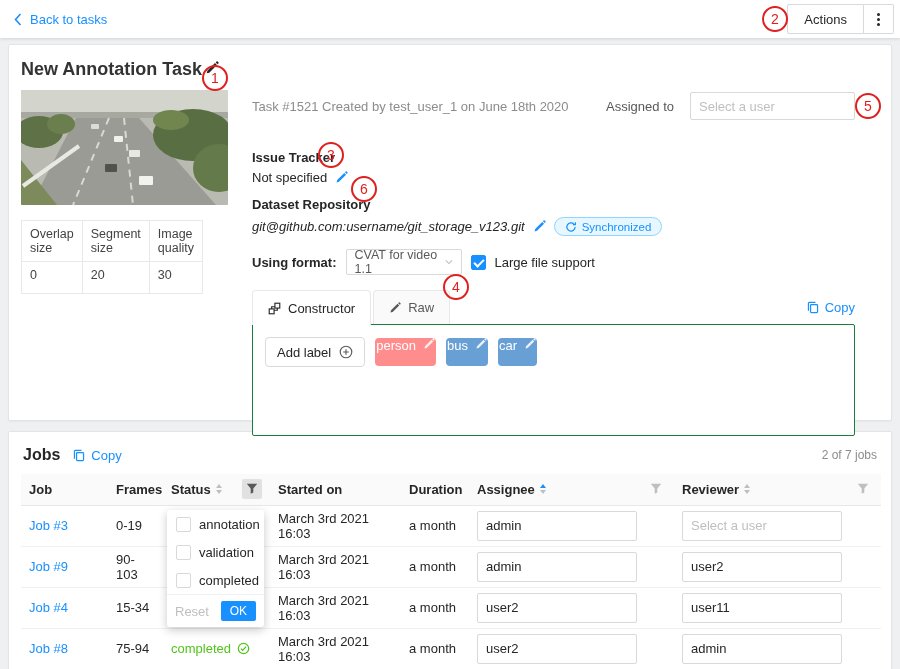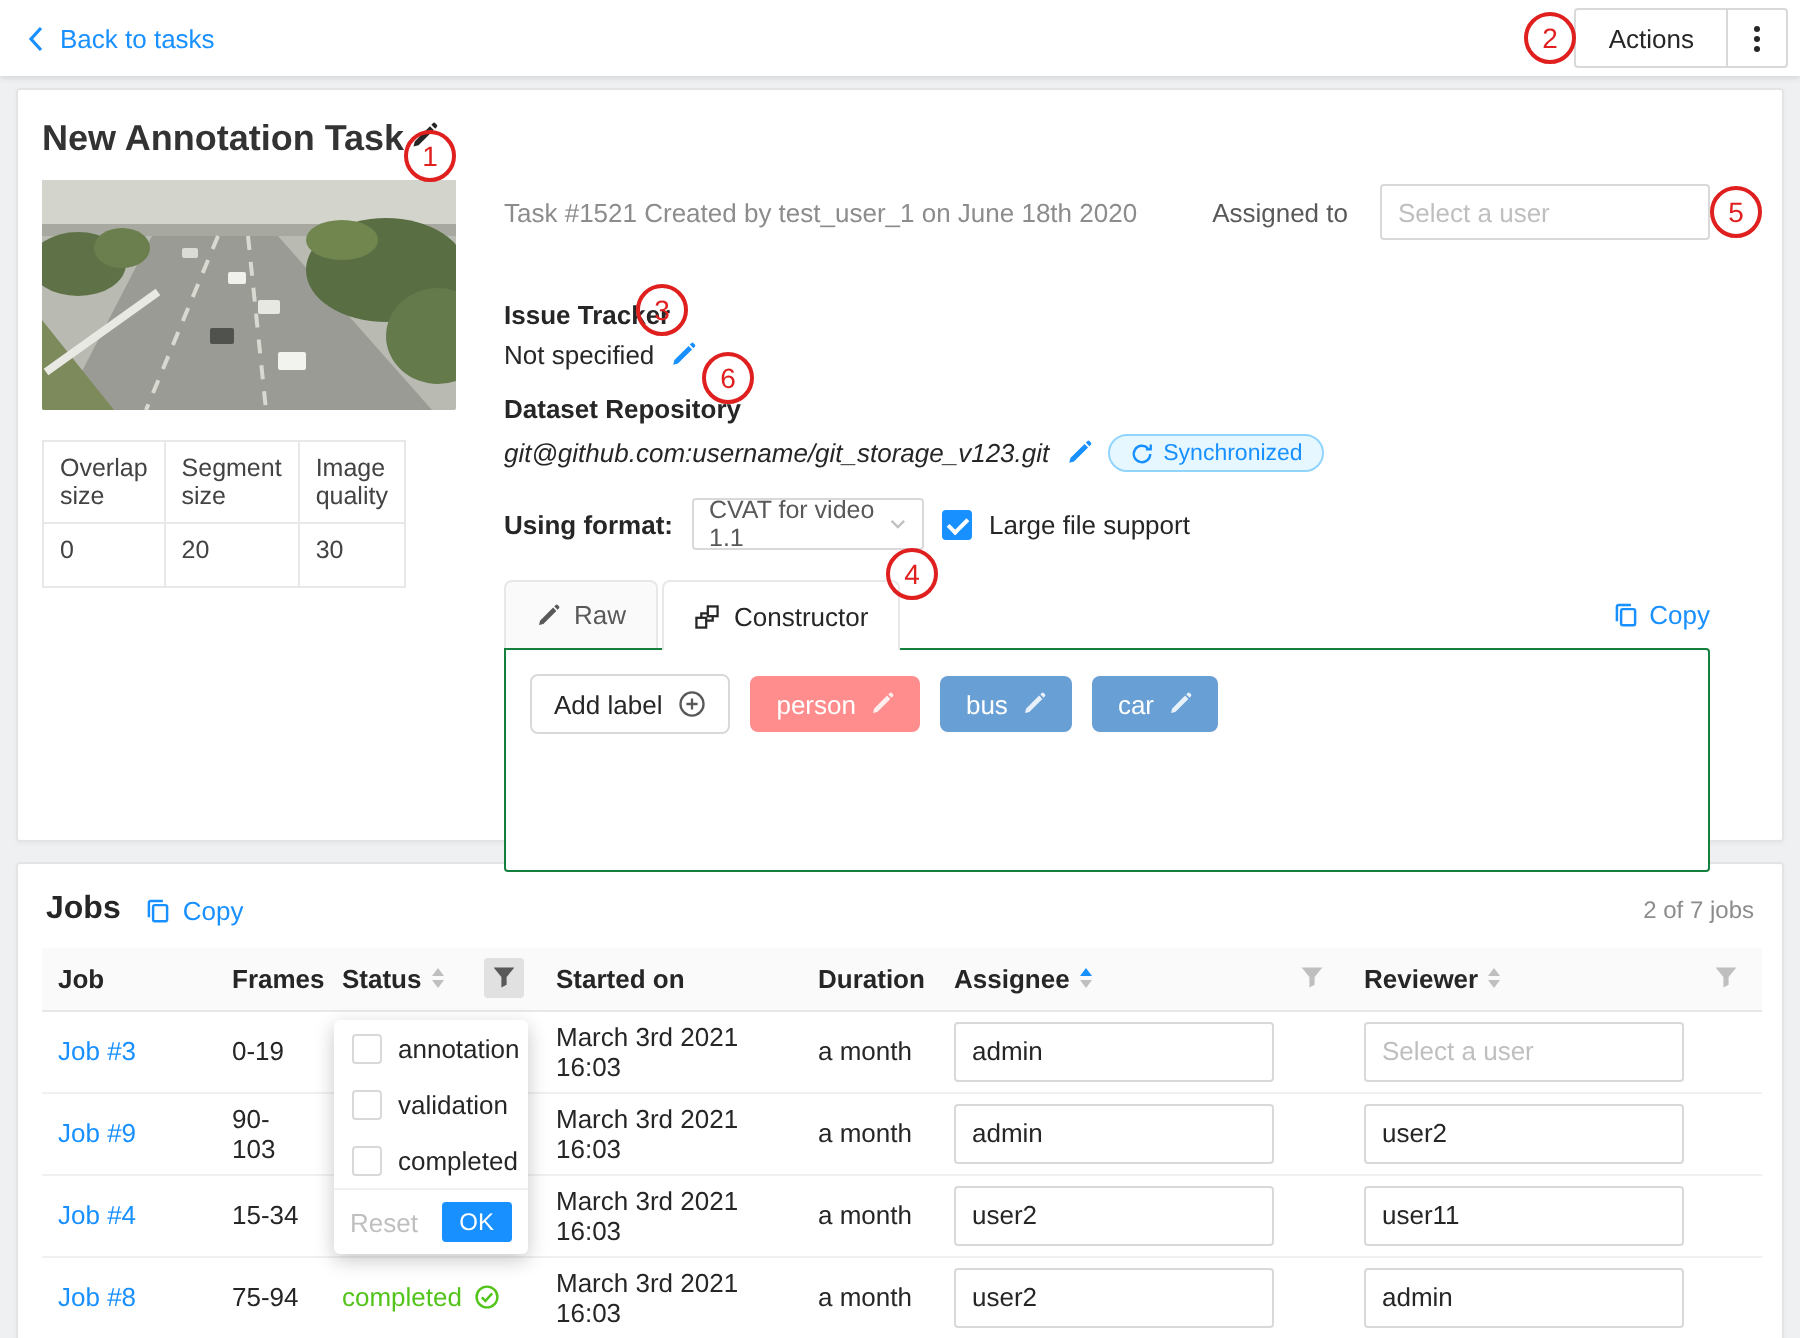--- a/index.html
+++ b/index.html
@@ -60,21 +60,21 @@
   .tabs-row{display:flex;align-items:center;}
   .tab{display:flex;align-items:center;gap:7px;height:34px;padding:0 15px;border:1px solid #e8e8e8;
        border-bottom:none;border-radius:4px 4px 0 0;background:#fafafa;color:#595959;margin-right:2px;
        cursor:pointer;position:relative;z-index:2;}
   .tab.active{background:#fff;color:#262626;margin-bottom:-1px;height:35px;}
   .copy-link{margin-left:auto;display:flex;align-items:center;gap:5px;color:#1890ff;cursor:pointer;}
   .tab-panel{border:1px solid #15803d;height:112px;padding:12px;display:flex;align-items:flex-start;
              gap:10px;background:#fff;border-radius:0 2px 2px 2px;}
   .add-label-btn{display:flex;align-items:center;gap:8px;height:30px;padding:0 11px;border:1px solid #d9d9d9;
              border-radius:4px;background:#fff;color:#262626;font-size:13px;cursor:pointer;}
-  .chip{display:flex;align-items:center;gap:7px;height:28px;padding:0 13px;border-radius:4px;color:#fff;
+  .chip{display:flex;align-items:flex-start;gap:7px;height:28px;padding:0 1px;border-radius:4px;color:#fff;
         font-size:13px;margin-top:1px;cursor:pointer;}
   .chip .edit-icon{color:rgba(255,255,255,.85);}
   
   .jobs-header{display:flex;align-items:center;gap:12px;margin:2px 2px 10px;}
   .jobs-title{font-size:16px;font-weight:700;}
   .jobs-count{margin-left:auto;color:#8c8c8c;font-size:12px;}
   .jobs-table{width:100%;border-collapse:collapse;table-layout:fixed;}
   .jobs-table th{background:#fafafa;font-weight:600;font-size:13px;padding:0 8px;height:31px;
                  border-bottom:1px solid #e8e8e8;text-align:left;color:#262626;}
   .jobs-table td{padding:5px 8px;height:40px;border-bottom:1px solid #f0f0f0;font-size:13px;}
@@ -224,33 +224,33 @@
             <span>CVAT for video 1.1</span>
             <svg width="9" height="6" viewBox="0 0 10 6" fill="none" stroke="#bfbfbf" stroke-width="1.4">
                 <polyline points="1,1 5,5 9,1"></polyline>
               </svg>
           </span>
           <span class="checkbox checked"></span>
           <span>Large file support</span>
         </div>
 
         <div class="tabs-row">
-          <div class="tab">
-            <svg width="12" height="12" viewBox="0 0 16 16" fill="currentColor">
-              <path d="M2 14l.7-2.9L11.4 2.4l2.2 2.2L4.9 13.3 2 14zM12.2 1.6l.9-.9a1 1 0 0 1 1.4 0l.8.8a1 1 0 0 1 0 1.4l-.9.9-2.2-2.2z"></path>
-              </svg>
-            <span>Raw</span>
-          </div>
           <div class="tab active">
             <svg width="13" height="13" viewBox="0 0 16 16" fill="none" stroke="currentColor" stroke-width="1.4">
               <rect x="1.5" y="8.5" width="6" height="6"></rect>
                 <rect x="8.5" y="1.5" width="6" height="6"></rect>
               <path d="M4.5 8.5V5.8h4M11.5 7.5v2.7h-4"></path>
               </svg>
             <span>Constructor</span>
+          </div>
+          <div class="tab">
+            <svg width="12" height="12" viewBox="0 0 16 16" fill="currentColor">
+              <path d="M2 14l.7-2.9L11.4 2.4l2.2 2.2L4.9 13.3 2 14zM12.2 1.6l.9-.9a1 1 0 0 1 1.4 0l.8.8a1 1 0 0 1 0 1.4l-.9.9-2.2-2.2z"></path>
+              </svg>
+            <span>Raw</span>
           </div>
           <span class="copy-link">
             <svg width="14" height="14" viewBox="0 0 16 16" fill="none" stroke="currentColor" stroke-width="1.4">
               <rect x="5.2" y="5.2" width="8" height="9.2" rx="1"></rect>
                 <path d="M10.8 2.8H3.8a1 1 0 0 0-1 1v8.4"></path>
               </svg>
             <span>Copy</span>
           </span>
         </div>
         <div class="tab-panel">

